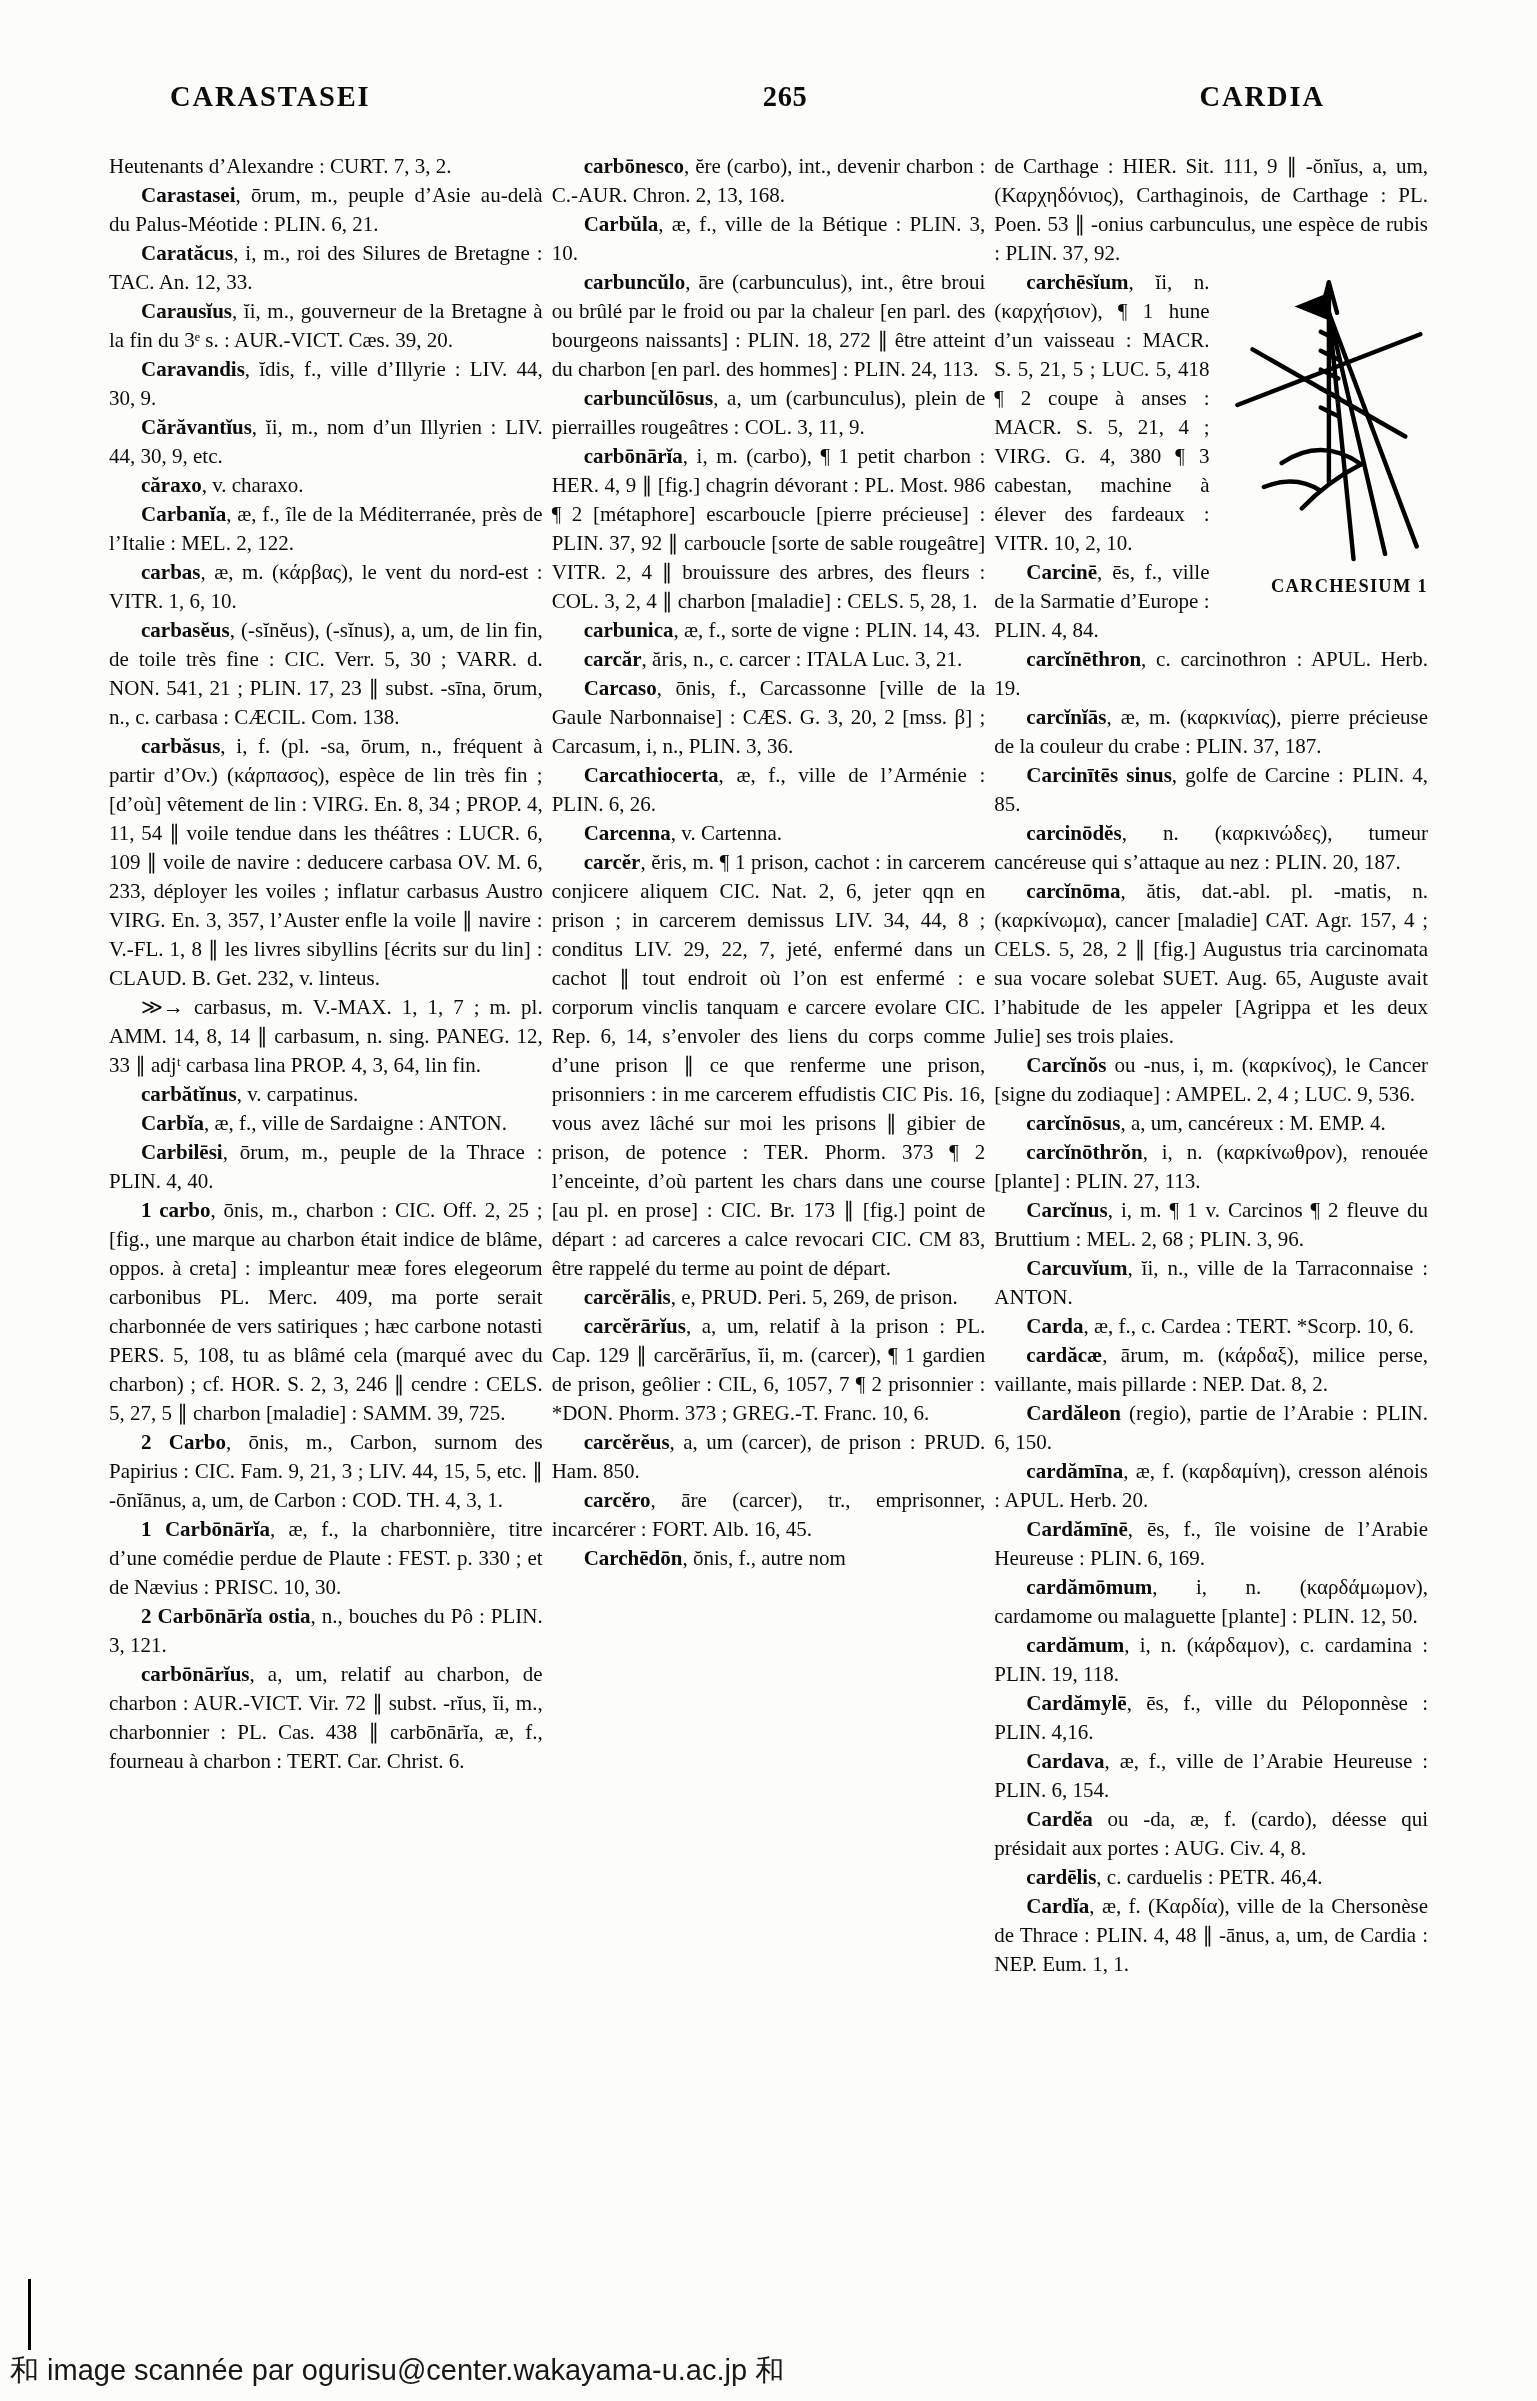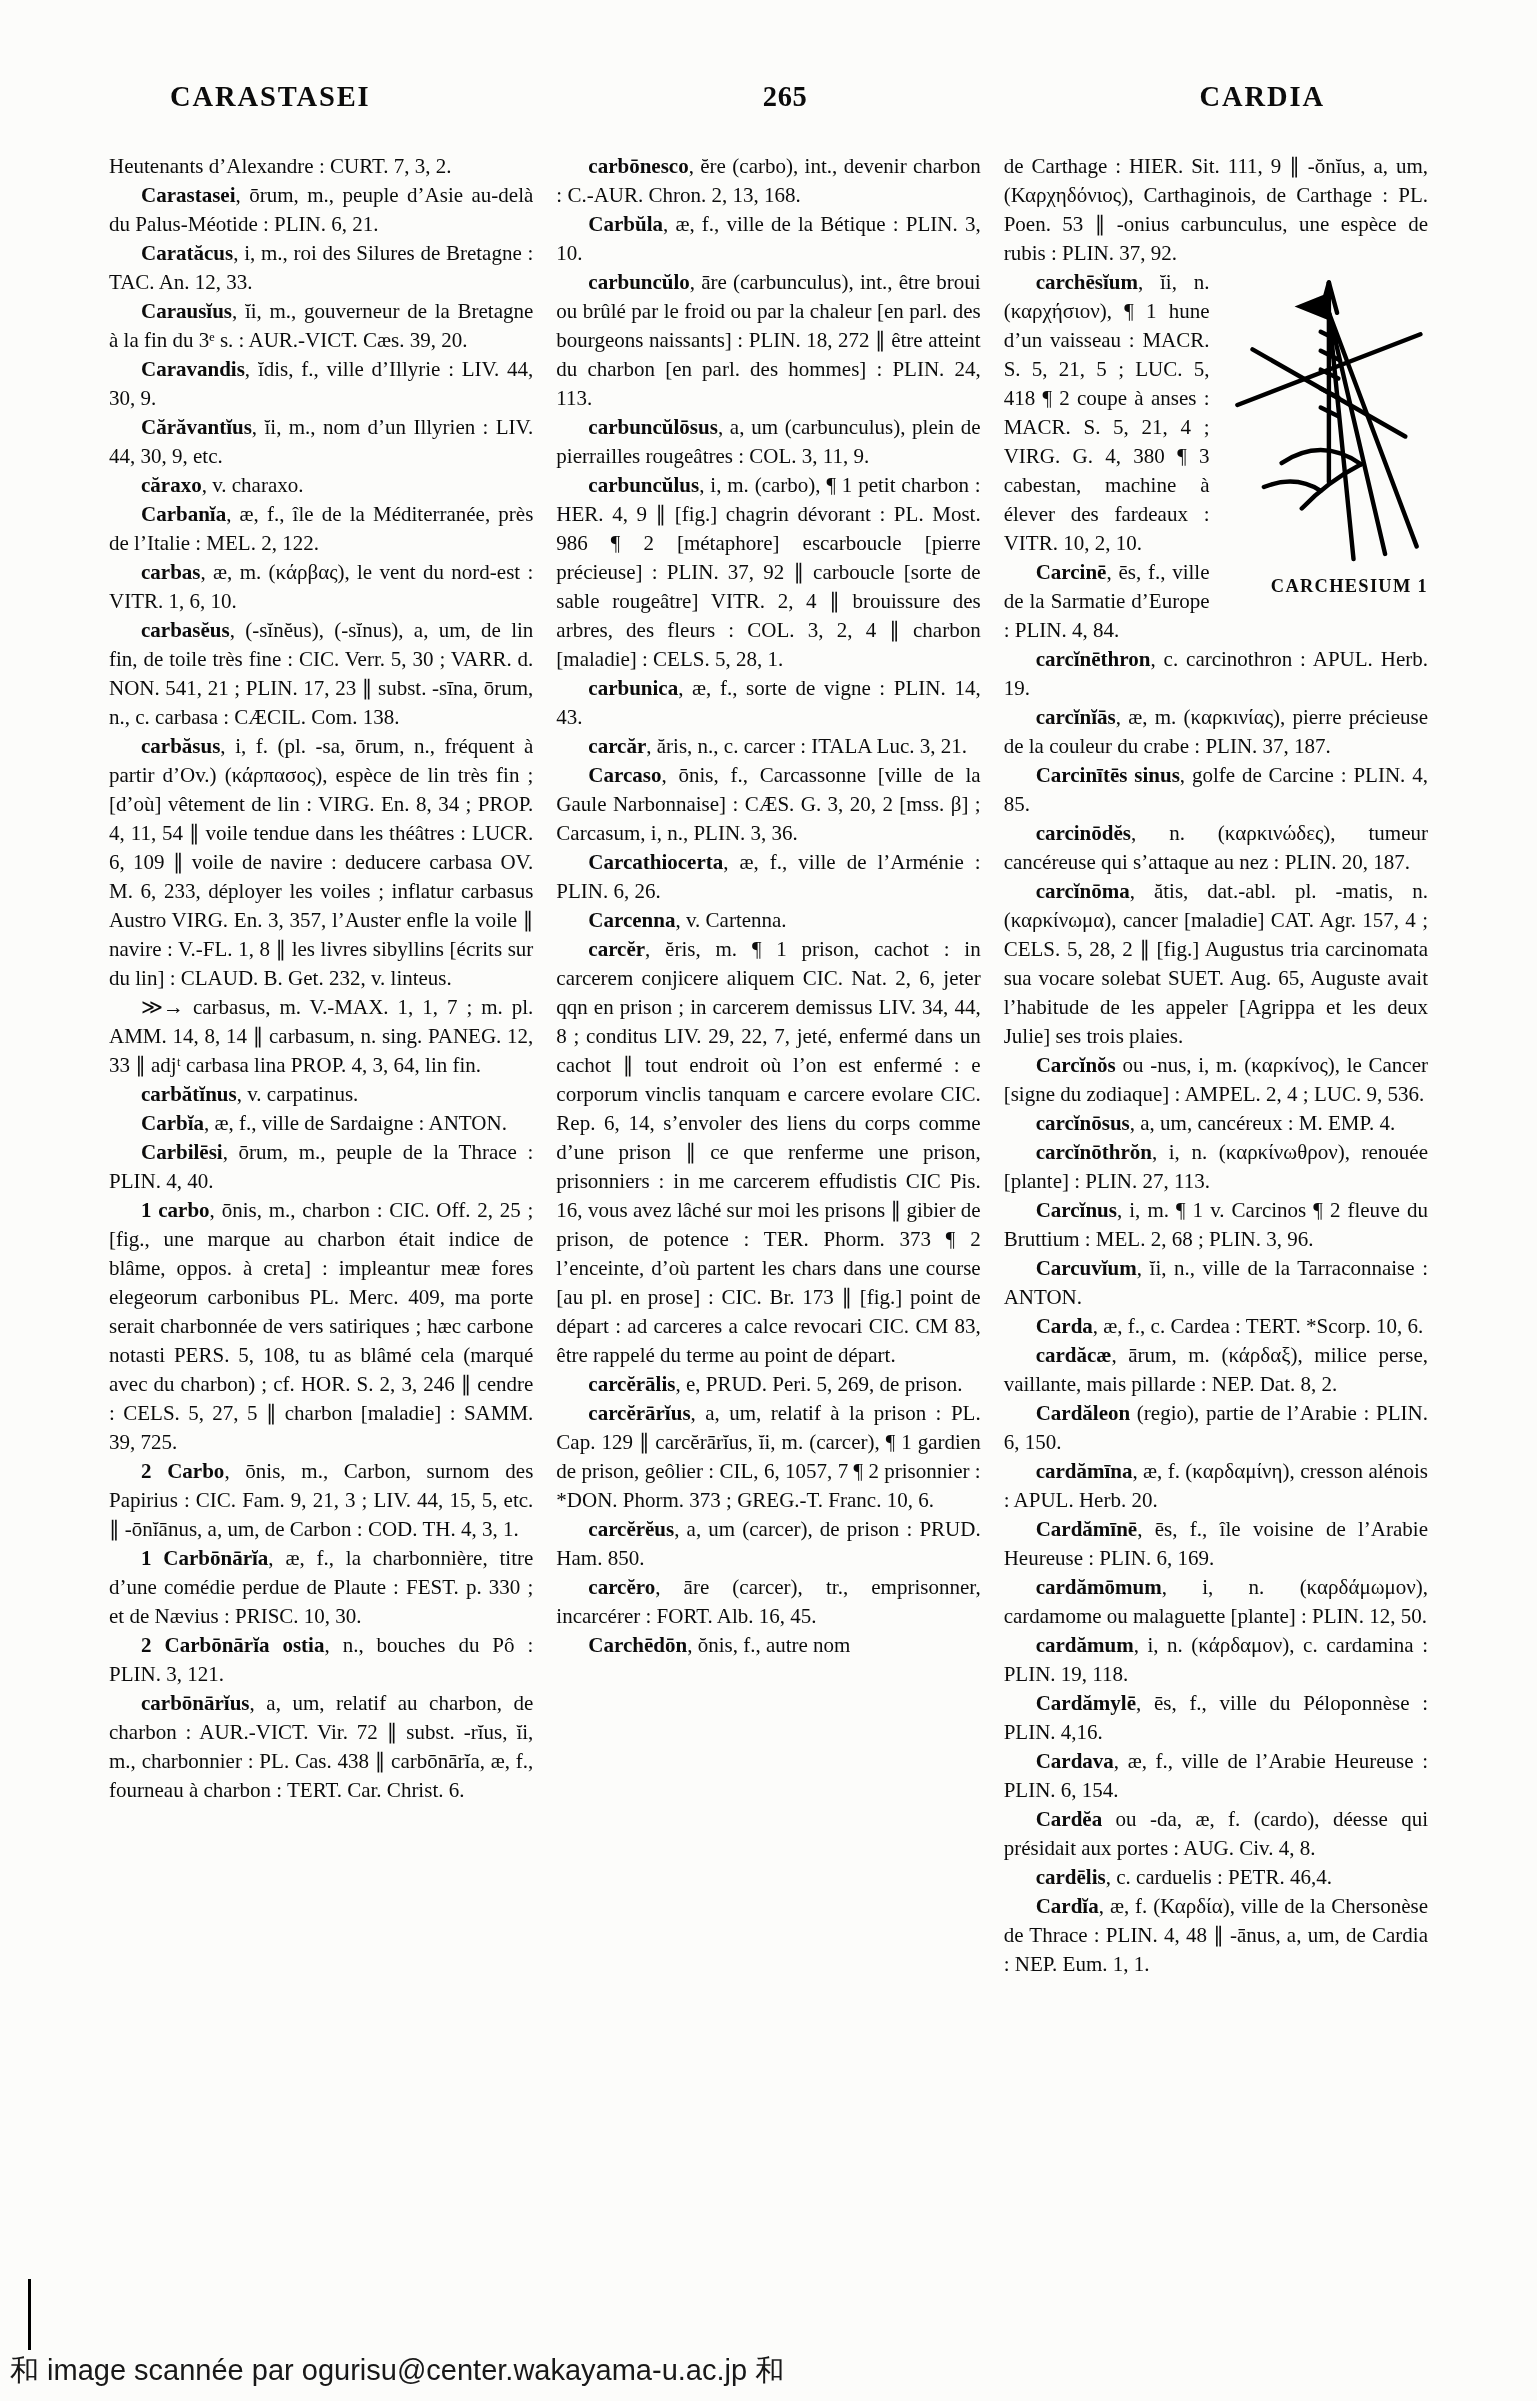--- a/index.html
+++ b/index.html
@@ -16,21 +16,21 @@
     justify-content: space-between;
     align-items: baseline;
     padding: 81px 212px 0 170px;
     font-weight: bold;
     font-size: 28.5px;
     letter-spacing: 1.9px;
   }
   .running-head .pageno { letter-spacing: 0.6px; text-align: right; }
   .columns {
     display: flex;
-    gap: 23px;
+    gap: 9px;
     padding: 39px 109px 0 109px;
   }
   .col {
     flex: 1;
     font-size: 21px;
     line-height: 29px;
     text-align: justify;
     hyphens: none;
   }
   .col p { margin: 0; text-indent: 32px; }
@@ -101,21 +101,21 @@
       <p class="entry"><span class="hw">2 Carbo</span>, ōnis, m., Carbon, surnom des Papirius : CIC. Fam. 9, 21, 3 ; LIV. 44, 15, 5, etc. ∥ -ōnĭānus, a, um, de Carbon : COD. TH. 4, 3, 1.</p>
       <p class="entry"><span class="hw">1 Carbōnārĭa</span>, æ, f., la charbonnière, titre d’une comédie perdue de Plaute : FEST. p. 330 ; et de Nævius : PRISC. 10, 30.</p>
       <p class="entry"><span class="hw">2 Carbōnārĭa ostia</span>, n., bouches du Pô : PLIN. 3, 121.</p>
       <p class="entry"><span class="hw">carbōnārĭus</span>, a, um, relatif au charbon, de charbon : AUR.-VICT. Vir. 72 ∥ subst. -rĭus, ĭi, m., charbonnier : PL. Cas. 438 ∥ carbōnārĭa, æ, f., fourneau à charbon : TERT. Car. Christ. 6.</p>
     </div>
     <div class="col">
       <p class="entry"><span class="hw">carbōnesco</span>, ĕre (carbo), int., devenir charbon : C.-AUR. Chron. 2, 13, 168.</p>
       <p class="entry"><span class="hw">Carbŭla</span>, æ, f., ville de la Bétique : PLIN. 3, 10.</p>
       <p class="entry"><span class="hw">carbuncŭlo</span>, āre (carbunculus), int., être broui ou brûlé par le froid ou par la chaleur [en parl. des bourgeons naissants] : PLIN. 18, 272 ∥ être atteint du charbon [en parl. des hommes] : PLIN. 24, 113.</p>
       <p class="entry"><span class="hw">carbuncŭlōsus</span>, a, um (carbunculus), plein de pierrailles rougeâtres : COL. 3, 11, 9.</p>
-      <p class="entry"><span class="hw">carbuncŭlus</span>, i, m. (carbo), ¶ 1 petit charbon : HER. 4, 9 ∥ [fig.] chagrin dévorant : PL. Most. 986 ¶ 2 [métaphore] escarboucle [pierre précieuse] : PLIN. 37, 92 ∥ carboucle [sorte de sable rougeâtre] VITR. 2, 4 ∥ brouissure des arbres, des fleurs : COL. 3, 2, 4 ∥ charbon [maladie] : CELS. 5, 28, 1.</p>
+      <p class="entry"><span class="hw">carbōnārĭa</span>, i, m. (carbo), ¶ 1 petit charbon : HER. 4, 9 ∥ [fig.] chagrin dévorant : PL. Most. 986 ¶ 2 [métaphore] escarboucle [pierre précieuse] : PLIN. 37, 92 ∥ carboucle [sorte de sable rougeâtre] VITR. 2, 4 ∥ brouissure des arbres, des fleurs : COL. 3, 2, 4 ∥ charbon [maladie] : CELS. 5, 28, 1.</p>
       <p class="entry"><span class="hw">carbunica</span>, æ, f., sorte de vigne : PLIN. 14, 43.</p>
       <p class="entry"><span class="hw">carcăr</span>, ăris, n., c. carcer : ITALA Luc. 3, 21.</p>
       <p class="entry"><span class="hw">Carcaso</span>, ōnis, f., Carcassonne [ville de la Gaule Narbonnaise] : CÆS. G. 3, 20, 2 [mss. β] ; Carcasum, i, n., PLIN. 3, 36.</p>
       <p class="entry"><span class="hw">Carcathiocerta</span>, æ, f., ville de l’Arménie : PLIN. 6, 26.</p>
       <p class="entry"><span class="hw">Carcenna</span>, v. Cartenna.</p>
       <p class="entry"><span class="hw">carcĕr</span>, ĕris, m. ¶ 1 prison, cachot : in carcerem conjicere aliquem CIC. Nat. 2, 6, jeter qqn en prison ; in carcerem demissus LIV. 34, 44, 8 ; conditus LIV. 29, 22, 7, jeté, enfermé dans un cachot ∥ tout endroit où l’on est enfermé : e corporum vinclis tanquam e carcere evolare CIC. Rep. 6, 14, s’envoler des liens du corps comme d’une prison ∥ ce que renferme une prison, prisonniers : in me carcerem effudistis CIC Pis. 16, vous avez lâché sur moi les prisons ∥ gibier de prison, de potence : TER. Phorm. 373 ¶ 2 l’enceinte, d’où partent les chars dans une course [au pl. en prose] : CIC. Br. 173 ∥ [fig.] point de départ : ad carceres a calce revocari CIC. CM 83, être rappelé du terme au point de départ.</p>
       <p class="entry"><span class="hw">carcĕrālis</span>, e, PRUD. Peri. 5, 269, de prison.</p>
       <p class="entry"><span class="hw">carcĕrārĭus</span>, a, um, relatif à la prison : PL. Cap. 129 ∥ carcĕrārĭus, ĭi, m. (carcer), ¶ 1 gardien de prison, geôlier : CIL, 6, 1057, 7 ¶ 2 prisonnier : *DON. Phorm. 373 ; GREG.-T. Franc. 10, 6.</p>
       <p class="entry"><span class="hw">carcĕrĕus</span>, a, um (carcer), de prison : PRUD. Ham. 850.</p>
       <p class="entry"><span class="hw">carcĕro</span>, āre (carcer), tr., emprisonner, incarcérer : FORT. Alb. 16, 45.</p>

